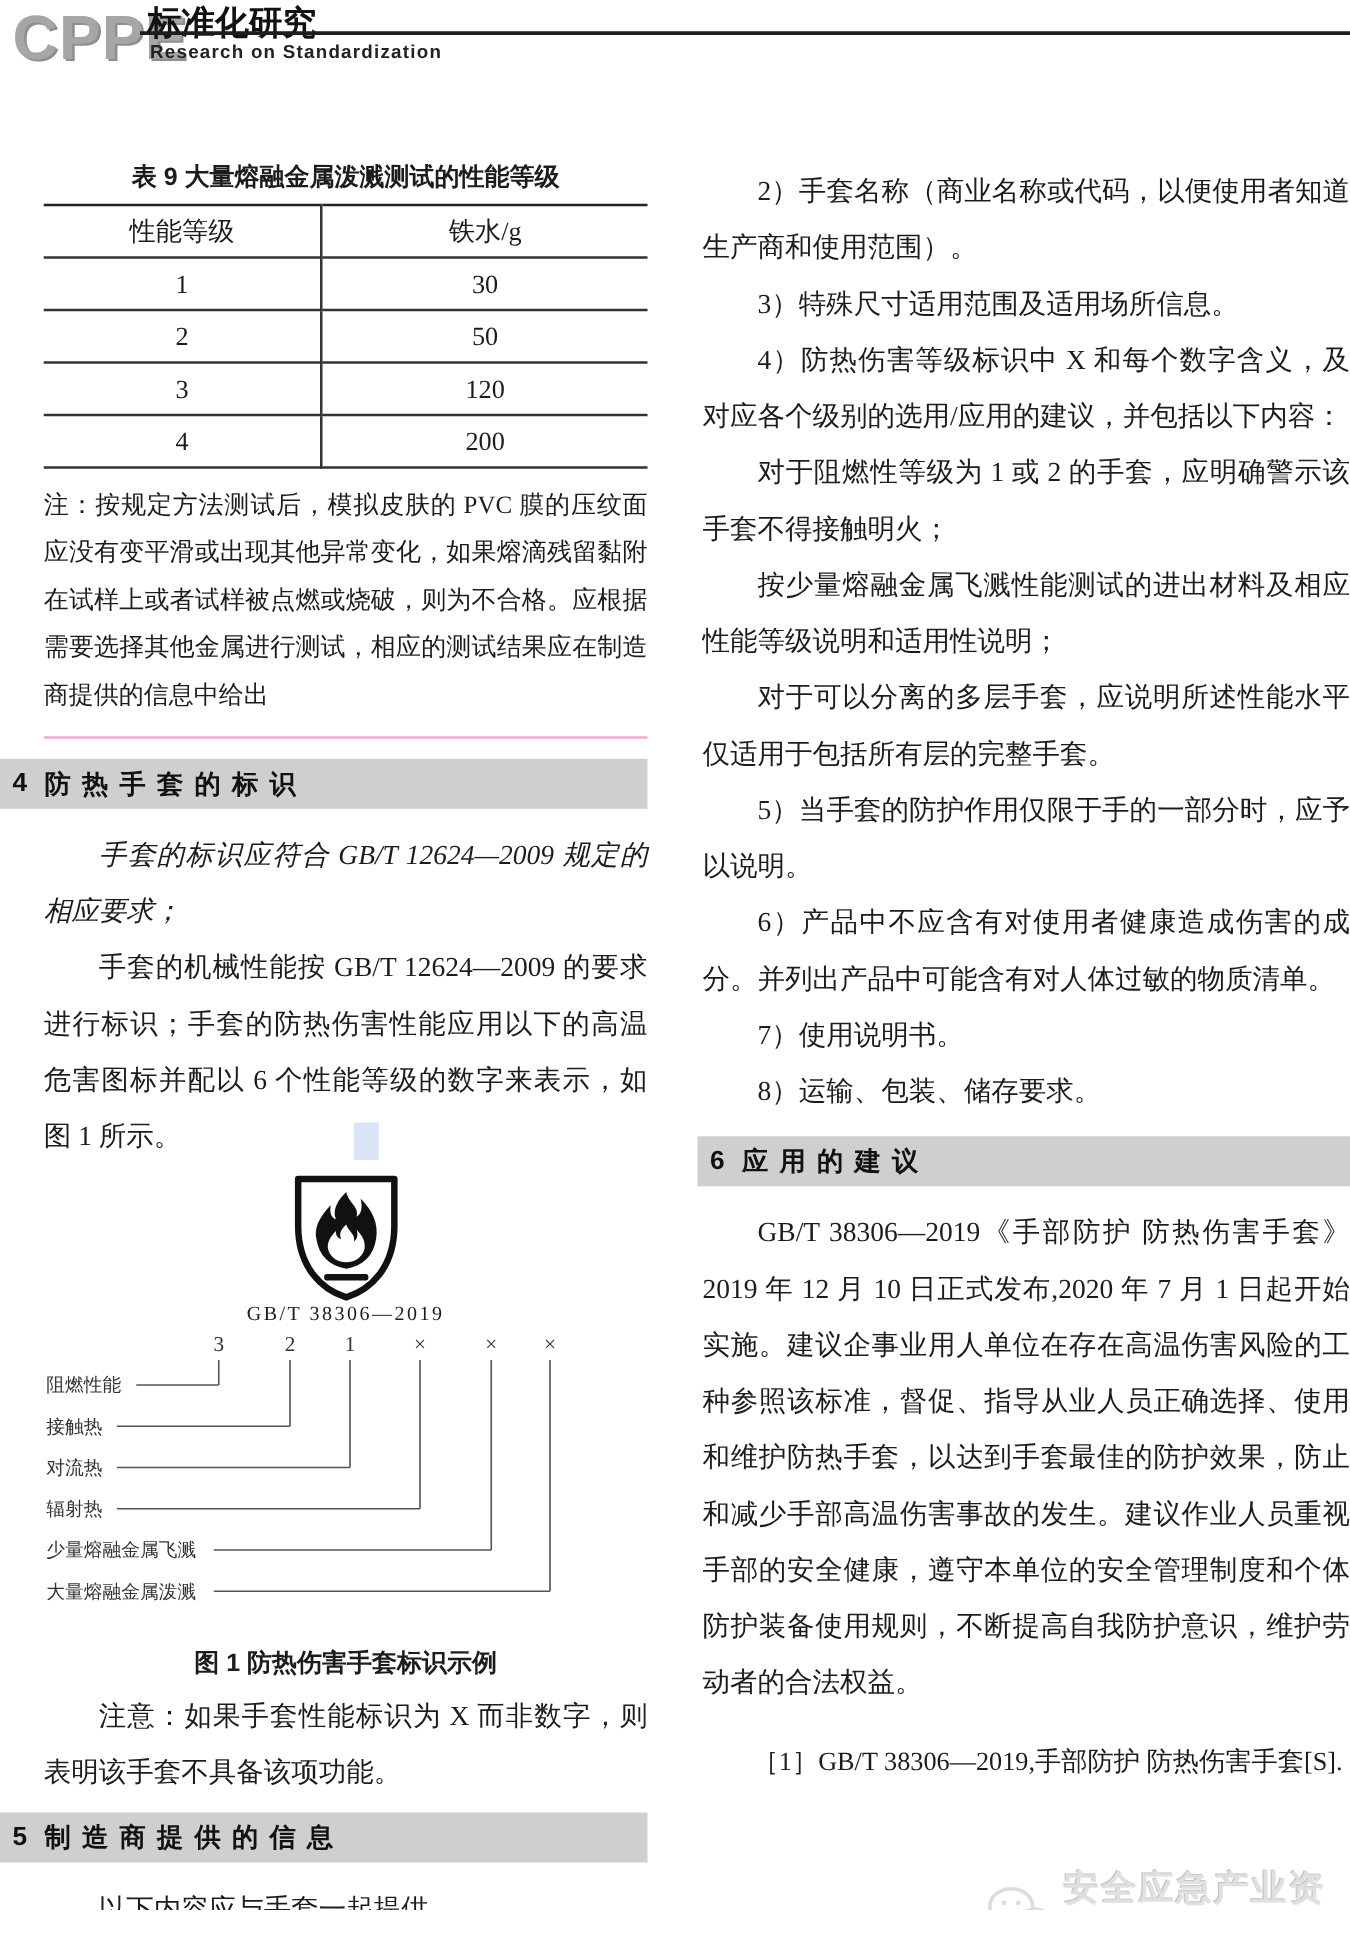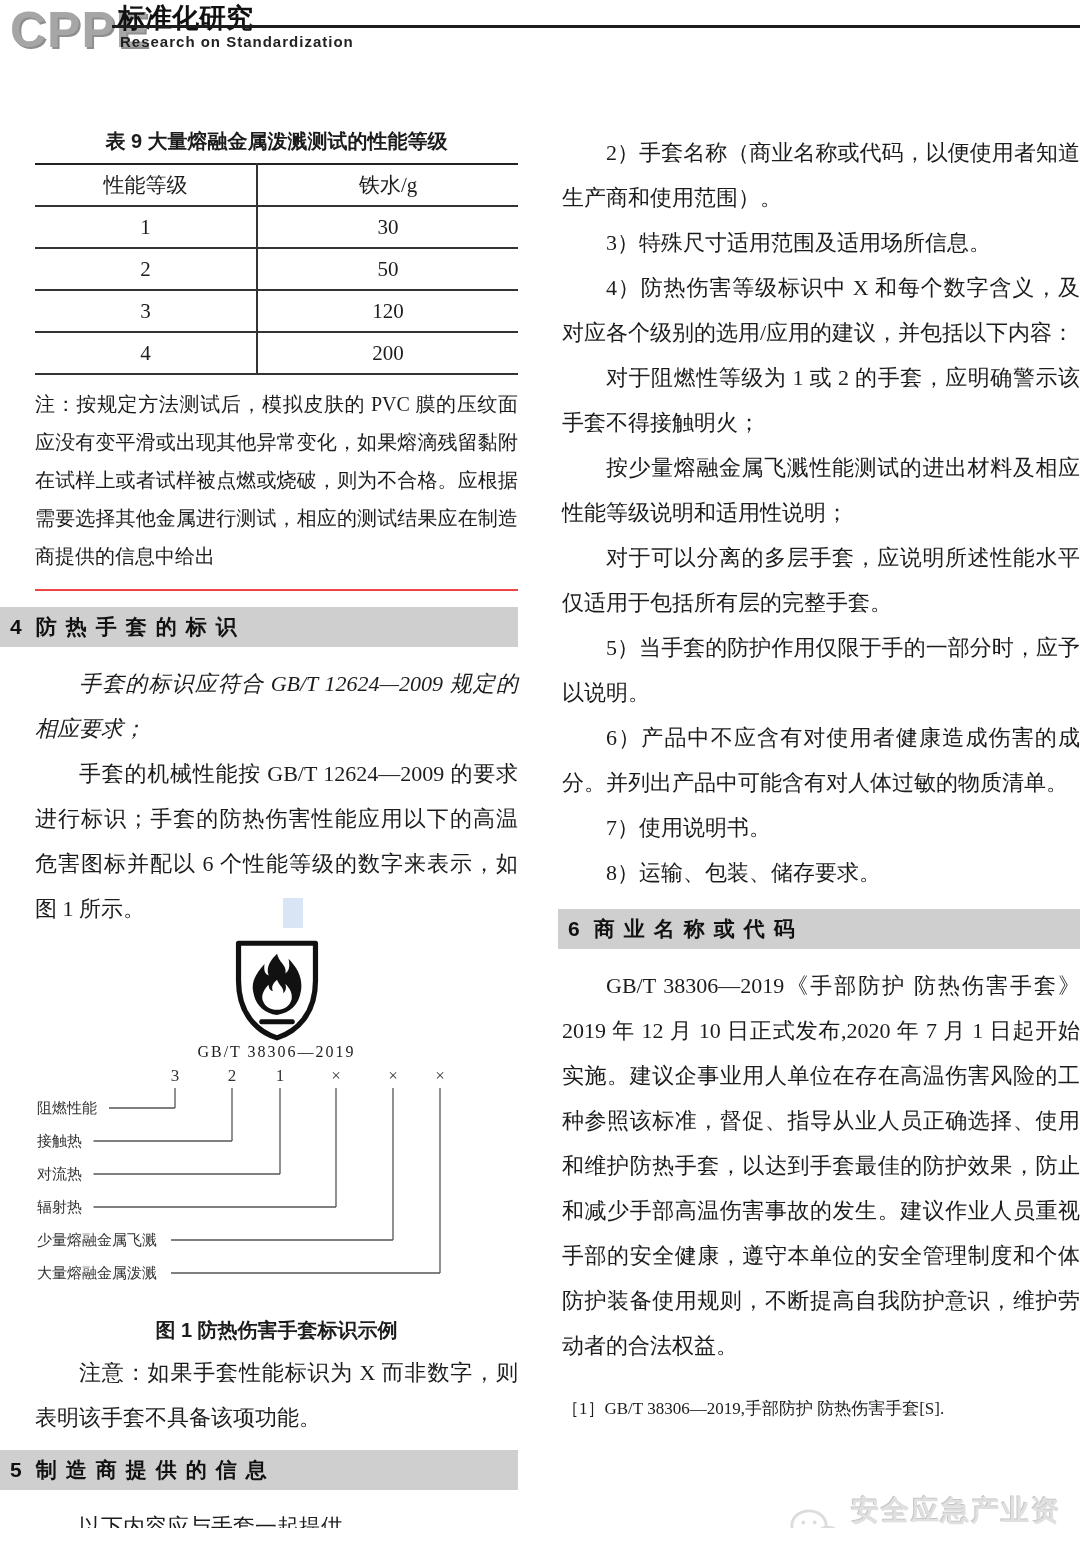--- a/index.html
+++ b/index.html
@@ -24,21 +24,21 @@
   .body-text{font-size:22px;line-height:45px;text-align:justify;text-indent:2em;}
 
   
   .tbl-title{font-family:"Liberation Sans",sans-serif;font-weight:bold;font-size:20px;
              text-align:center;margin:0 0 8px 0;}
   table.perf{width:100%;border-collapse:collapse;border-top:2px solid #222;}
   table.perf td{border-bottom:2px solid #333;height:40px;text-align:center;
                 font-size:21px;padding:0;}
   table.perf td:first-child{border-right:2px solid #333;width:46%;}
   .tbl-note{font-size:20px;line-height:38px;text-align:justify;margin-top:10px;
-            padding-bottom:14px;border-bottom:2px solid #ef4444;}
+            padding-bottom:14px;border-bottom:2px solid #f9a8d4;}
 
   
   .sec-h{height:40px;background:#cfcfcf;display:flex;align-items:center;
          font-family:"Liberation Sans",sans-serif;font-weight:bold;font-size:21px;color:#111;}
   .sec-h .num{padding:0 14px 0 10px;letter-spacing:0;}
   .sec-h .ttl{letter-spacing:9px;}
   .sec-h.left{margin-left:-35px;width:518px;}
   .sec-h.right{margin-left:-4px;width:522px;}
 
   
@@ -52,21 +52,21 @@
   
   .wm{position:absolute;left:788px;top:1492px;display:flex;align-items:center;gap:8px;}
   .wm-text{font-family:"Liberation Sans",sans-serif;font-weight:bold;font-size:28px;
            color:#e0e0e0;text-shadow:-1px -1px 0 #c6c6c6,1px 1px 1px #ffffff;letter-spacing:2px;}
   .footer{position:absolute;left:8px;top:1538px;font-family:"Liberation Sans",sans-serif;
           font-weight:bold;font-size:20px;color:#111;display:flex;}
   .footer .pg{margin-right:26px;}
   .footer .iss{margin-right:40px;}
 
   .ref-h{font-weight:bold;font-size:21px;text-align:center;margin-top:18px;}
-  .ref-entry{font-size:17px;line-height:30px;margin-top:26px;}
+  .ref-entry{font-size:21px;line-height:30px;margin-top:26px;margin-left:40px;}
   svg{display:block;}
 </style>
 </head>
 <body>
 
 <div class="page">
 
   <div class="hdr-logo">CPPE</div>
   <div class="hdr-title">标准化研究</div>
   <div class="hdr-rule"></div>
@@ -177,21 +177,21 @@
         <p class="body-text">按少量熔融金属飞溅性能测试的进出材料及相应性能等级说明和适用性说明；</p>
         <p class="body-text">对于可以分离的多层手套，应说明所述性能水平仅适用于包括所有层的完整手套。</p>
         <p class="body-text">5）当手套的防护作用仅限于手的一部分时，应予以说明。</p>
         <p class="body-text">6）产品中不应含有对使用者健康造成伤害的成分。并列出产品中可能含有对人体过敏的物质清单。</p>
         <p class="body-text">7）使用说明书。</p>
         <p class="body-text">8）运输、包装、储存要求。</p>
       </div>
 
     <div class="sec-h right" style="margin-top:14px;">
       <span class="num">6</span>
-      <span class="ttl">商业名称或代码</span>
+      <span class="ttl">应用的建议</span>
     </div>
 
     <p class="body-text" style="margin-top:14px;">GB/T 38306—2019《手部防护 防热伤害手套》2019 年 12 月 10 日正式发布,2020 年 7 月 1 日起开始实施。建议企事业用人单位在存在高温伤害风险的工种参照该标准，督促、指导从业人员正确选择、使用和维护防热手套，以达到手套最佳的防护效果，防止和减少手部高温伤害事故的发生。建议作业人员重视手部的安全健康，遵守本单位的安全管理制度和个体防护装备使用规则，不断提高自我防护意识，维护劳动者的合法权益。</p>
 
 
     <p class="ref-entry">［1］GB/T 38306—2019,手部防护 防热伤害手套[S].</p>
   </div>
 
   <div class="wm">
     <svg width="58" height="46" viewBox="0 0 58 46">

